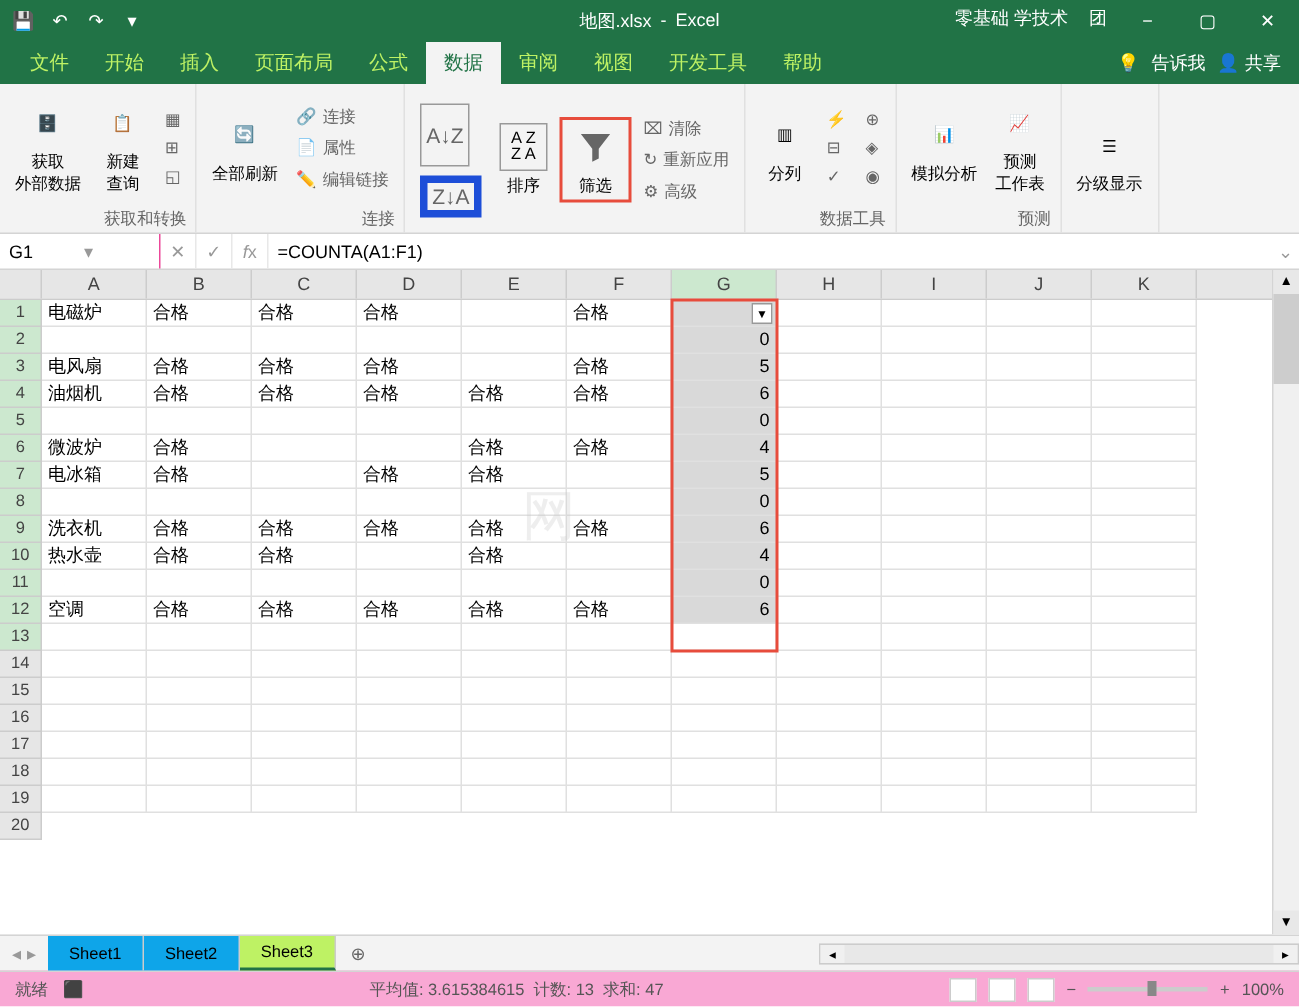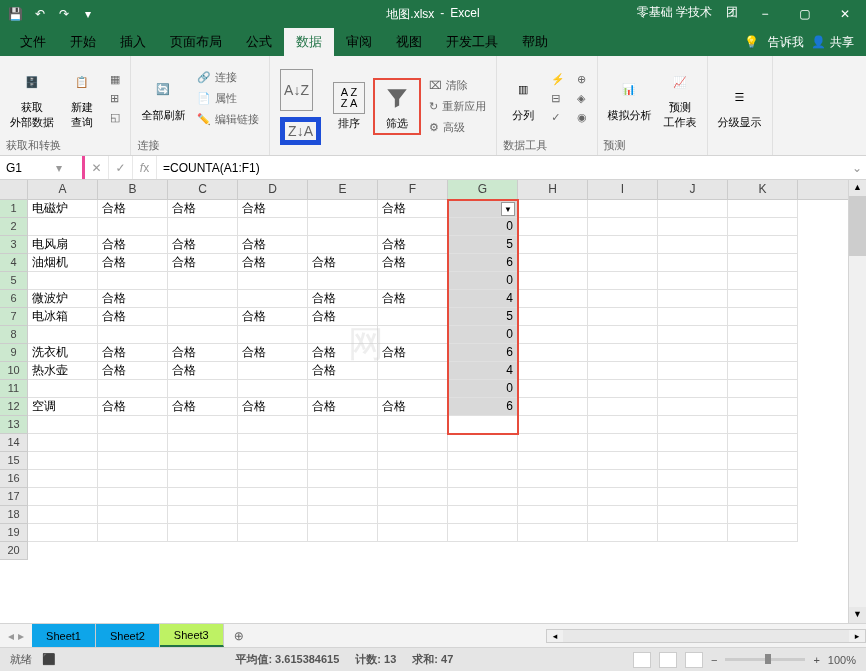--- a/index.html
+++ b/index.html
@@ -6,36 +6,36 @@
     body { background: #fff; width: 866px; height: 671px; overflow: hidden; font-size: 12px; }
     
     .titlebar { background: #217346; height: 28px; display: flex; align-items: center; color: #fff; padding: 0 8px; position: relative; }
     .qat { display: flex; gap: 8px; align-items: center; }
     .qat-item { width: 16px; height: 16px; display: flex; align-items: center; justify-content: center; cursor: pointer; }
     .title-center { position: absolute; left: 50%; transform: translateX(-50%); display: flex; gap: 6px; }
     .title-right { margin-left: auto; display: flex; align-items: flex-start; gap: 14px; }
     .win-btn { width: 26px; height: 20px; display: flex; align-items: center; justify-content: center; cursor: pointer; }
     
     .menubar { background: #217346; height: 28px; display: flex; align-items: stretch; padding-left: 8px; }
-    .menu-tab { padding: 0 12px; color: #000000; display: flex; align-items: center; cursor: pointer; font-size: 13px; }
+    .menu-tab { padding: 0 12px; color: #bef264; display: flex; align-items: center; cursor: pointer; font-size: 13px; }
     .menu-tab.active { background: #f3f3f3; color: #217346; }
     .menu-right { margin-left: auto; display: flex; align-items: center; padding-right: 12px; gap: 8px; color: #fff; }
     
     .ribbon { background: #f3f3f3; height: 100px; border-bottom: 1px solid #d4d4d4; display: flex; }
     .ribbon-group { border-right: 1px solid #e0e0e0; padding: 4px 6px 2px; display: flex; flex-direction: column; }
     .ribbon-group-content { flex: 1; display: flex; align-items: center; gap: 4px; }
-    .ribbon-group-label { text-align: left; font-size: 11px; color: #666; padding-top: 2px; }
+    .ribbon-group-label { text-align: right; font-size: 11px; color: #666; padding-top: 2px; }
     .ribbon-btn-large { display: flex; flex-direction: column; align-items: center; padding: 2px 4px; cursor: pointer; font-size: 11px; text-align: center; }
     .ribbon-btn-large .icon-box { width: 32px; height: 32px; display: flex; align-items: center; justify-content: center; margin-bottom: 2px; }
     .ribbon-btn-small { display: flex; align-items: center; gap: 4px; padding: 2px 4px; cursor: pointer; font-size: 11px; color: #666; }
     .ribbon-col { display: flex; flex-direction: column; gap: 2px; }
     .filter-highlight { border: 2px solid #e74c3c; padding: 2px 6px; }
     
     .formula-bar { height: 24px; border-bottom: 1px solid #d4d4d4; display: flex; align-items: center; }
-    .name-box { width: 85px; border-right: 3px solid #ec4899; padding: 0 6px; height: 100%; display: flex; align-items: center; }
+    .name-box { width: 107px; border-right: 1px solid #ec4899; padding: 0 6px; height: 100%; display: flex; align-items: center; }
     .name-box input { border: none; width: 50px; outline: none; font-size: 12px; }
     .fb-btn { width: 24px; height: 100%; display: flex; align-items: center; justify-content: center; color: #999; cursor: pointer; border-right: 1px solid #e8e8e8; }
     .fb-formula { flex: 1; padding: 0 6px; }
     .fb-formula input { border: none; width: 100%; outline: none; font-size: 12px; }
     .fb-expand { width: 18px; text-align: center; color: #999; cursor: pointer; }
     
     .grid-wrap { display: flex; height: calc(100% - 28px - 28px - 100px - 24px - 24px - 24px); overflow: hidden; position: relative; }
     .spreadsheet-area { flex: 1; overflow: hidden; position: relative; }
     .col-headers { display: flex; height: 20px; background: #e6e6e6; border-bottom: 1px solid #ccc; }
     .select-all-box { width: 28px; border-right: 1px solid #ccc; background: #e6e6e6; }
@@ -53,23 +53,23 @@
     .filter-dropdown { position: absolute; width: 14px; height: 14px; border: 1px solid #999; background: #fff; display: flex; align-items: center; justify-content: center; font-size: 8px; cursor: pointer; }
     
     .sheet-tabs { height: 24px; border-top: 1px solid #d4d4d4; display: flex; align-items: center; background: #f3f3f3; }
     .sheet-nav { padding: 0 8px; display: flex; gap: 4px; color: #999; }
     .sheet-tab { padding: 0 14px; height: 100%; display: flex; align-items: center; border-right: 1px solid #ccc; cursor: pointer; background: #0ea5e9; font-size: 11px; }
     .sheet-tab.active { background: #bef264; border-bottom: 2px solid #217346; }
     .sheet-add { padding: 0 10px; cursor: pointer; color: #666; }
     .sheet-scroll { margin-left: auto; width: 320px; height: 14px; background: #e8e8e8; border: 1px solid #ccc; position: relative; display: flex; }
     .scroll-btn { width: 16px; text-align: center; background: #f0f0f0; cursor: pointer; font-size: 9px; line-height: 12px; }
     
-    .statusbar { height: 24px; background: #e5e5e5; border-top: 1px solid #d4d4d4; display: flex; align-items: center; padding: 0 10px; font-size: 11px; color: #555; }
+    .statusbar { height: 24px; background: #f9a8d4; border-top: 1px solid #d4d4d4; display: flex; align-items: center; padding: 0 10px; font-size: 11px; color: #555; }
     .status-left { display: flex; align-items: center; gap: 10px; }
-    .status-center { margin-left: auto; margin-right: auto; display: flex; gap: 16px; font-weight: bold; }
+    .status-center { margin-left: auto; margin-right: auto; display: flex; gap: 6px; }
     .status-right { display: flex; align-items: center; gap: 8px; }
     .view-btn { width: 18px; height: 16px; border: 1px solid #ccc; cursor: pointer; background: #fff; }
     .zoom-slider { width: 80px; height: 3px; background: #ccc; position: relative; }
     .zoom-thumb { position: absolute; width: 6px; height: 10px; background: #888; top: -4px; left: 50%; }
     
     .vscroll { width: 18px; background: #f0f0f0; border-left: 1px solid #d4d4d4; display: flex; flex-direction: column; }
     .vscroll-btn { height: 16px; text-align: center; font-size: 9px; background: #e8e8e8; cursor: pointer; line-height: 15px; }
     .vscroll-track { flex: 1; position: relative; }
     .vscroll-thumb { position: absolute; top: 0; width: 100%; height: 60px; background: #cdcdcd; }
     .watermark { position: absolute; top: 120px; left: 320px; font-size: 36px; color: rgba(200,200,200,0.3); transform: rotate(0deg); pointer-events: none; letter-spacing: 4px; }

